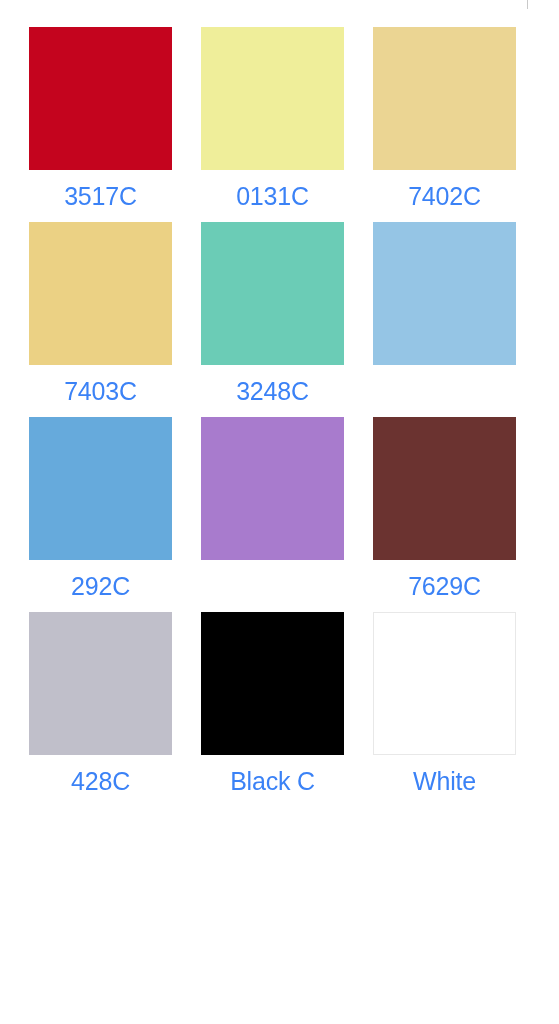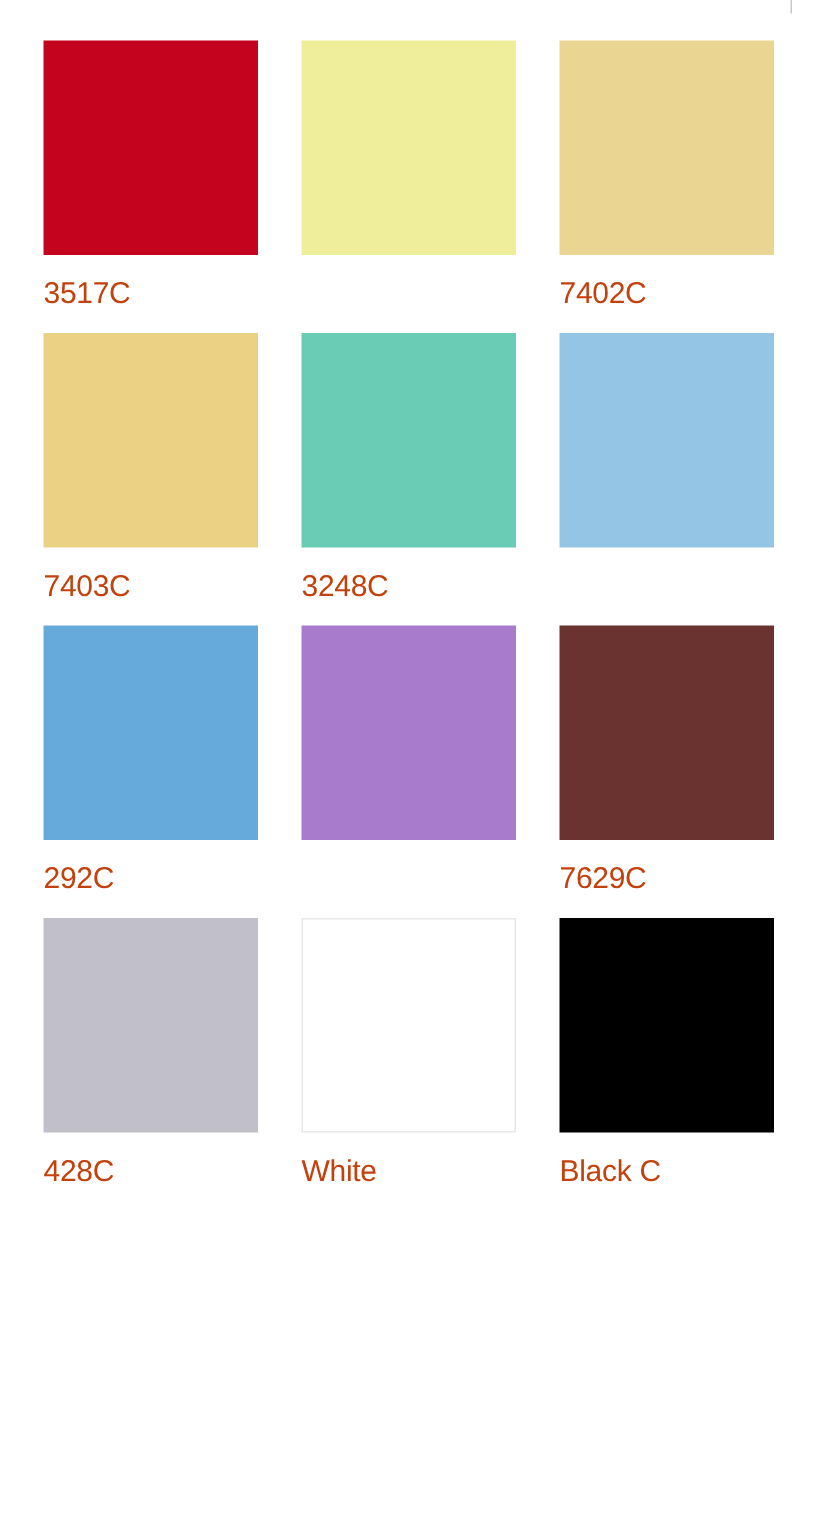--- a/index.html
+++ b/index.html
@@ -40,25 +40,25 @@
     height: 143px;
     display: block;
     box-sizing: border-box;
   }
   .swatch-chip.has-outline {
     border: 1px solid #e8e8e8;
   }
   .swatch-label {
     display: block;
     width: 143px;
-    text-align: left;
-    font-size: 20px;
+    text-align: center;
+    font-size: 25px;
     line-height: 52px;
     letter-spacing: -0.2px;
-    color: #c2410c;
+    color: #3b82f6;
     font-weight: 400;
     white-space: nowrap;
   }
   #corner-tick {
     position: absolute;
     top: 0px;
     left: 527px;
     width: 1px;
     height: 9px;
     background: #c9c9c9;
@@ -69,20 +69,21 @@
 
 <div id="palette-sheet">
   <div id="corner-tick"></div>
   <div id="swatch-grid">
       <div class="swatch-cell">
         <div class="swatch-chip" title="3517C" style="background-color: rgb(196, 4, 30);"></div>
         <span class="swatch-label">3517C</span>
       </div>
       <div class="swatch-cell">
         <div class="swatch-chip" title="0131C" style="background-color: rgb(239, 238, 154);"></div>
+        <span class="swatch-label">0131C</span>
       </div>
       <div class="swatch-cell">
         <div class="swatch-chip" title="7402C" style="background-color: rgb(235, 213, 147);"></div>
         <span class="swatch-label">7402C</span>
       </div>
       <div class="swatch-cell">
         <div class="swatch-chip" title="7403C" style="background-color: rgb(235, 209, 132);"></div>
         <span class="swatch-label">7403C</span>
       </div>
       <div class="swatch-cell">
@@ -101,21 +102,21 @@
       </div>
       <div class="swatch-cell">
         <div class="swatch-chip" title="7629C" style="background-color: rgb(107, 51, 48);"></div>
         <span class="swatch-label">7629C</span>
       </div>
       <div class="swatch-cell">
         <div class="swatch-chip" title="428C" style="background-color: rgb(192, 191, 202);"></div>
         <span class="swatch-label">428C</span>
       </div>
       <div class="swatch-cell">
+        <div class="swatch-chip" title="Black C" style="background-color: rgb(0, 0, 0);"></div>
+        <span class="swatch-label">Black C</span>
+      </div>
+      <div class="swatch-cell">
         <div class="swatch-chip has-outline" title="White" style="background-color: rgb(255, 255, 255);"></div>
         <span class="swatch-label">White</span>
-      </div>
-      <div class="swatch-cell">
-        <div class="swatch-chip" title="Black C" style="background-color: rgb(0, 0, 0);"></div>
-        <span class="swatch-label">Black C</span>
       </div>
     </div>
 </div>
 
 </body></html>

